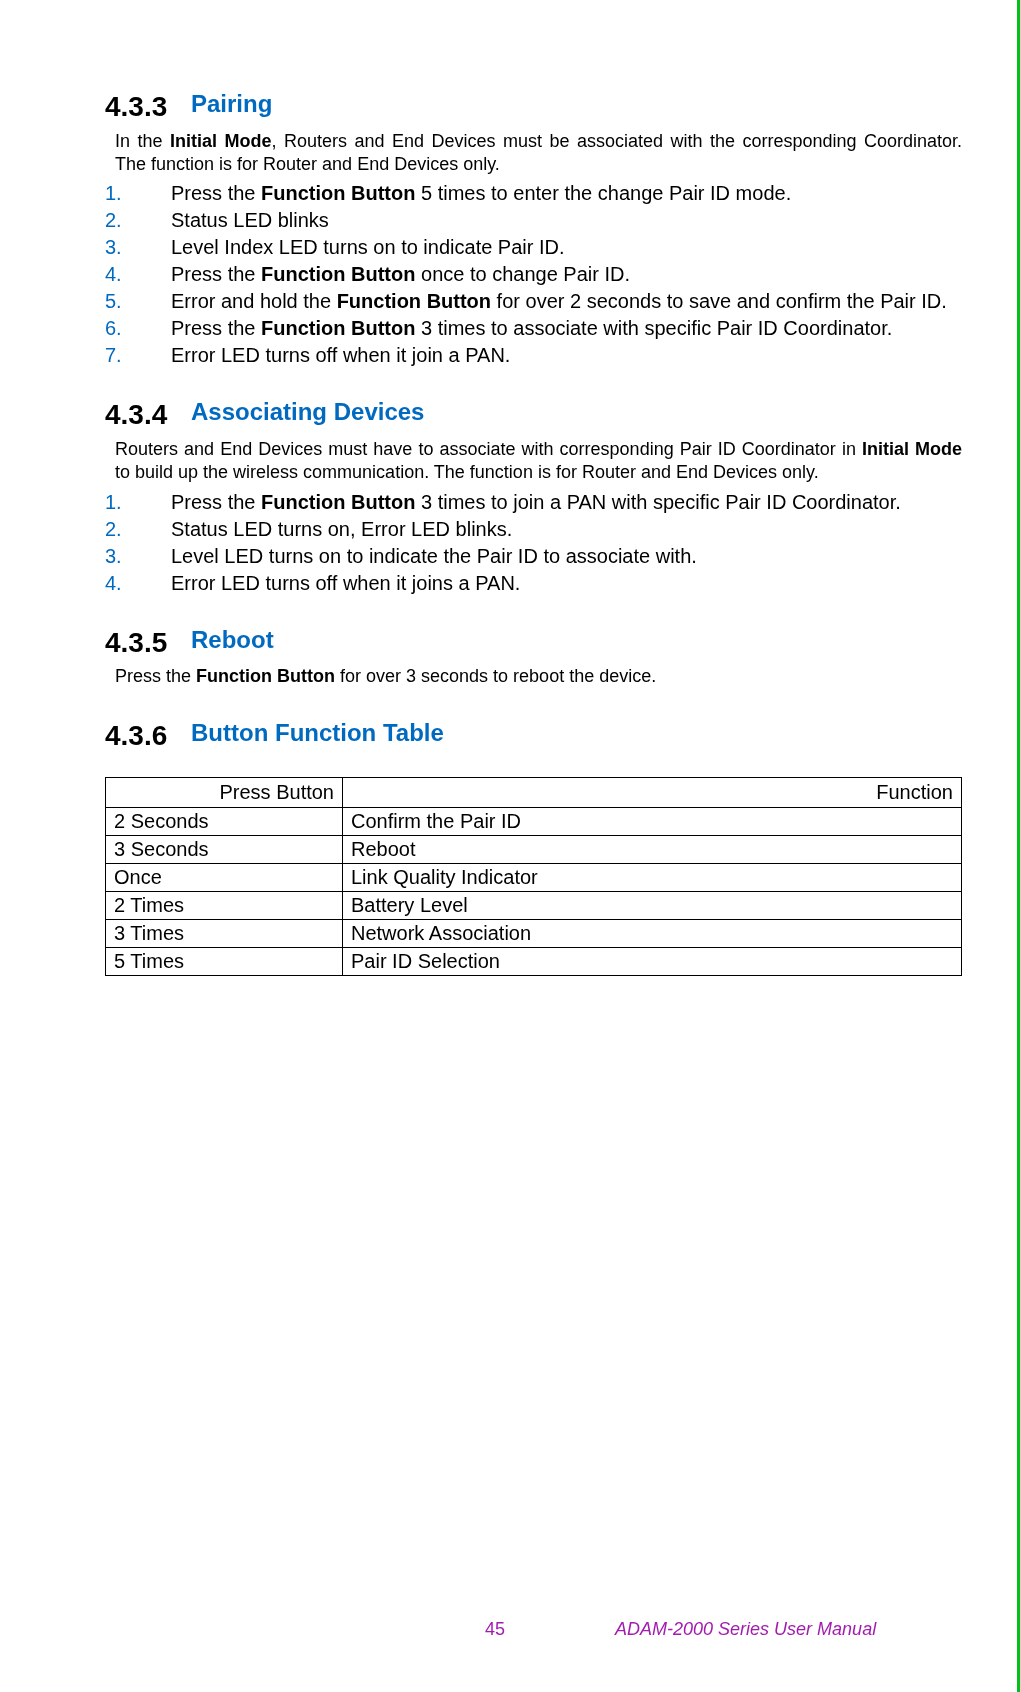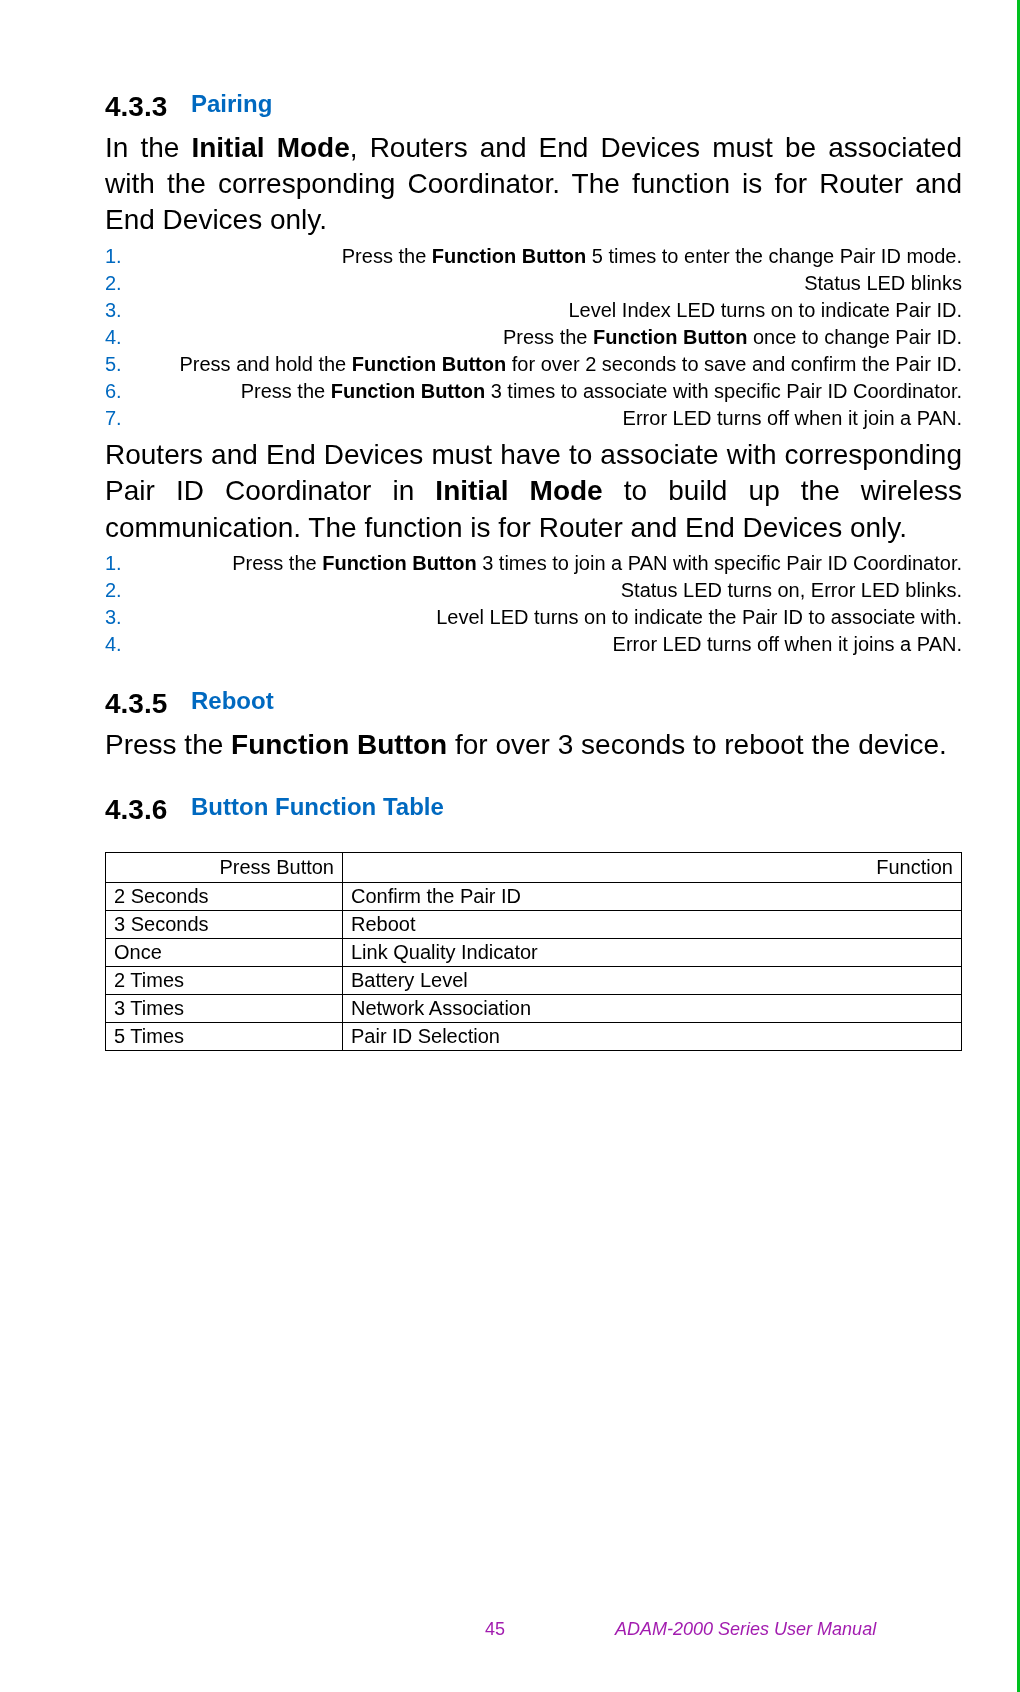--- a/index.html
+++ b/index.html
@@ -44,24 +44,24 @@
     font-size: 24px;
     font-weight: bold;
     color: #0069c0;
     line-height: 1.2;
     text-align: center;
   }
   .sec-row-outer {
     margin-left: 95px;
   }
   .body-text {
-    font-size: 28px;
+    font-size: 18px;
     line-height: 1.3;
     text-align: justify;
-    margin: 6px 0 4px 0;
+    margin: 6px 0 4px 10px;
   }
   .body-text.reb {
     margin-top: 6px;
   }
   ol.numlist {
     list-style: none;
     padding: 0;
     margin: 2px 0 0 0;
     font-size: 20px;
     line-height: 1.3;
@@ -70,21 +70,22 @@
     display: flex;
     margin: 1px 0;
   }
   ol.numlist .itemnum {
     color: #0069c0;
     width: 42px;
     flex: 0 0 42px;
   }
   ol.numlist .itemtext {
     flex: 1 1 auto;
-    text-align: right;
+    text-align: left;
+    margin-left: 24px;
   }
   b { font-weight: bold; }
   .table-wrap {
     margin-top: 25px;
   }
   table.btntable {
     width: 100%;
     border-collapse: collapse;
     font-size: 20px;
   }
@@ -154,32 +155,36 @@
         <li>
           <span class="itemnum">3.</span>
           <span class="itemtext"><span>Level Index LED turns on to indicate Pair ID.</span></span>
         </li>
         <li>
           <span class="itemnum">4.</span>
           <span class="itemtext"><span>Press the </span><b>Function Button</b><span> once to change Pair ID.</span></span>
         </li>
         <li>
           <span class="itemnum">5.</span>
-          <span class="itemtext"><span>Press and hold the </span><b>Function Button</b><span> for over 2 seconds to save and confirm the Pair ID.</span></span>
+          <span class="itemtext"><span>Error and hold the </span><b>Function Button</b><span> for over 2 seconds to save and confirm the Pair ID.</span></span>
         </li>
         <li>
           <span class="itemnum">6.</span>
           <span class="itemtext"><span>Press the </span><b>Function Button</b><span> 3 times to associate with specific Pair ID Coordinator.</span></span>
         </li>
         <li>
           <span class="itemnum">7.</span>
           <span class="itemtext"><span>Error LED turns off when it join a PAN.</span></span>
         </li>
       </ol>
 
+    <div class="sec-row sec-row-outer">
+      <div class="sec-num">4.3.4</div>
+      <div class="sec-title">Associating Devices</div>
+    </div>
     <p class="body-text">
       <span>Routers and End Devices must have to associate with corresponding Pair ID Coordinator in </span><b>Initial Mode</b><span> to build up the wireless communication. The function is for Router and End Devices only.</span>
     </p>
     <ol class="numlist" id="list-434">
         <li>
           <span class="itemnum">1.</span>
           <span class="itemtext"><span>Press the </span><b>Function Button</b><span> 3 times to join a PAN with specific Pair ID Coordinator.</span></span>
         </li>
         <li>
           <span class="itemnum">2.</span>

